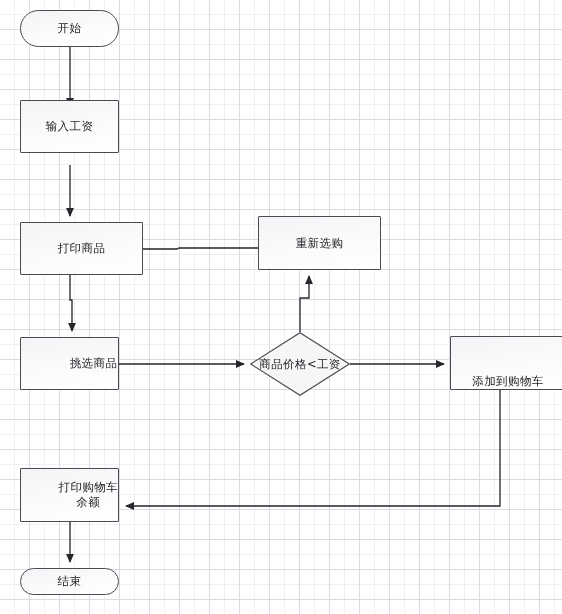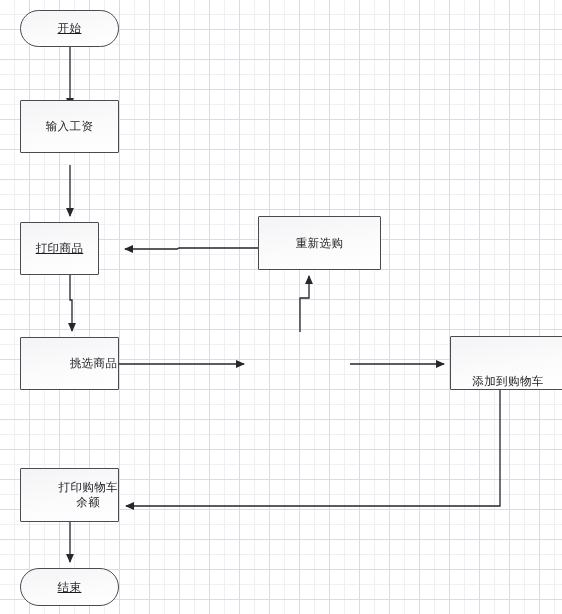--- a/index.html
+++ b/index.html
@@ -37,21 +37,21 @@
     text-align: center;
     border: 1px solid #4a4a52;
     background: linear-gradient(170deg, #f4f4f6 0%, #fbfbfc 55%, #ffffff 100%);
     color: #1b1b20;
     font-size: 11.5px;
     line-height: 15px;
     letter-spacing: 0.4px;
     z-index: 3;
     box-shadow: 0 0 0 rgba(0,0,0,0);
   }
-  .terminator { border-radius: 20px; text-decoration: underline; }
+  .terminator { border-radius: 20px; }
   .process { border-radius: 1px; }
   .decision {
     border: none;
     background: none;
     z-index: 3;
   }
   .decision .dshape {
     position: absolute;
     left: 0; top: 0;
     width: 100%;
@@ -89,39 +89,45 @@
   </svg>
 
   <div class="node terminator" style="left:20px; top:10px; width:99px; height:37px;">
     <span class="nlabel">开始</span>
   </div>
 
   <div class="node process" style="left:20px; top:100px; width:99px; height:53px;">
     <span class="nlabel">输入工资</span>
   </div>
 
-  <div class="node process" style="left:20px; top:222px; width:79px; height:53px;text-decoration:underline;">
+  <div class="node process" style="left:20px; top:222px; width:123px; height:53px;">
     <span class="nlabel">打印商品</span>
   </div>
 
   <div class="node process" style="left:20px; top:337px; width:99px; height:53px;padding-left:48px;">
     <span class="nlabel">挑选商品</span>
   </div>
 
   <div class="node process" style="left:258px; top:216px; width:123px; height:54px;">
     <span class="nlabel">重新选购</span>
   </div>
 
+  <div class="node decision" style="left:250px; top:332px; width:100px; height:64px;">
+    <svg class="dshape" viewBox="0 0 100 64" xmlns="http://www.w3.org/2000/svg">
+      <polygon points="50,0.7 99.3,32 50,63.3 0.7,32" fill="#f6f6f7" stroke="#4a4a52" stroke-width="1.2"></polygon>
+    </svg>
+    <span class="dlabel">商品价格&lt;工资</span>
+  </div>
 
   <div class="node process" style="left:450px; top:336px; width:116px; height:54px;align-items:flex-end;">
     <span class="nlabel">添加到购物车</span>
   </div>
 
   <div class="node process" style="left:20px; top:468px; width:99px; height:54px;justify-content:flex-end;">
     <span class="nlabel">打印购物车
 余额</span>
   </div>
 
-  <div class="node terminator" style="left:20px; top:568px; width:99px; height:38px;">
+  <div class="node terminator" style="left:20px; top:568px; width:99px; height:27px;">
     <span class="nlabel">结束</span>
   </div>
 
 </div>
 
 </body></html>

